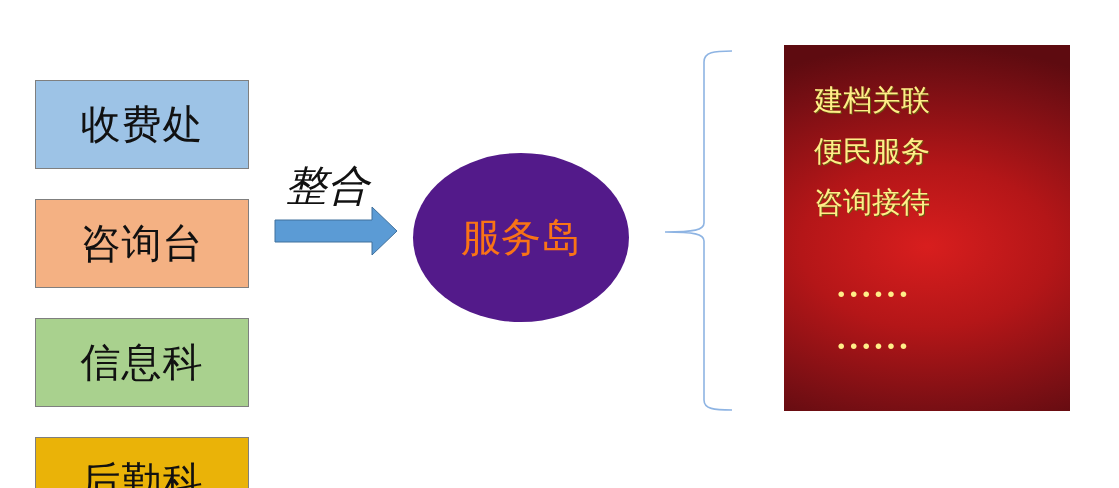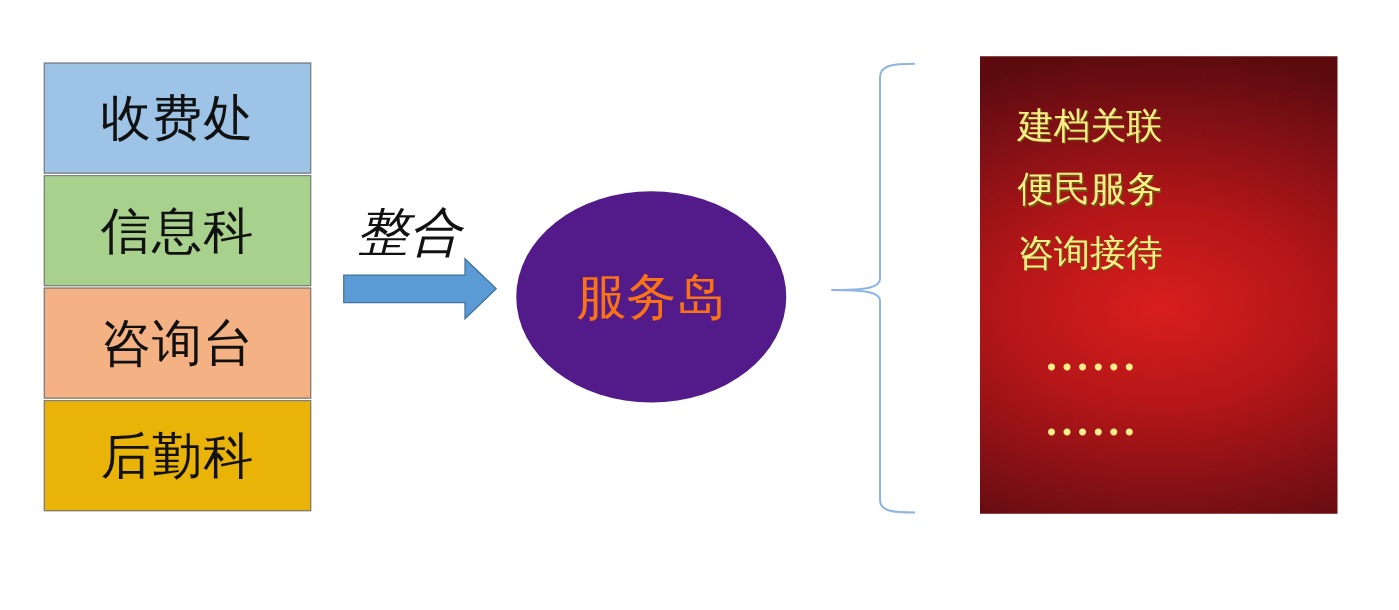--- a/index.html
+++ b/index.html
@@ -1,41 +1,41 @@
 <!DOCTYPE html>
 <html><head>
 <meta charset="utf-8">
 <style>
   html, body { margin: 0; padding: 0; background: #ffffff; }
   body { width: 1119px; height: 488px; position: relative; overflow: hidden;
          font-family: "DejaVu Serif", "Liberation Serif", serif; }
   .stack { position: absolute; left: 35px; top: 50px; width: 214px; }
   .dept { height: 89px; box-sizing: border-box; border: 1px solid #7f7f7f;
           display: flex; align-items: center; justify-content: center;
-          font-size: 40px; color: #111; letter-spacing: 1px; margin-bottom: 1px; }
+          font-size: 40px; color: #111; letter-spacing: 1px; margin-bottom: 1px; margin-top: 30px; }
   .label-merge { position: absolute; left: 285px; top: 158px; font-size: 42px; color: #111; font-style: italic; }
   .arrow { position: absolute; left: 274px; top: 205px; }
   .island { position: absolute; left: 413px; top: 153px; width: 216px; height: 169px;
             border-radius: 50%; display: flex; align-items: center; justify-content: center;
             font-size: 40px; color: #f97316; }
   .brace { position: absolute; left: 664px; top: 48px; }
   .panel { position: absolute; left: 784px; top: 45px; width: 286px; height: 366px;
            background: radial-gradient(ellipse 110% 55% at 50% 55%, #d81e1e 0%, #b41618 40%, #7a0f14 80%, #5e0b10 100%); }
   .services { position: absolute; left: 30px; top: 30px; }
   .svc { font-size: 29px; line-height: 51px; color: #ffee88; letter-spacing: 0px;
          text-shadow: 1px 1px 0 #6b5a10; white-space: nowrap; }
   .dots { position: absolute; left: 52px; font-size: 30px; color: #ffee88; letter-spacing: 2px; font-weight: bold; }
 </style>
 </head>
 <body>
 
 <div class="stack">
   <div class="dept" style="background:#9dc3e6">收费处</div>
+  <div class="dept" style="background:#f4b183">咨询台</div>
   <div class="dept" style="background:#a9d18e">信息科</div>
-  <div class="dept" style="background:#f4b183">咨询台</div>
   <div class="dept" style="background:#eab308">后勤科</div>
 </div>
 
 <div class="label-merge">整合</div>
 
 <svg class="arrow" width="126" height="52" viewBox="0 0 126 52">
   <polygon points="1,15 98,15 98,2 123,26 98,50 98,37 1,37" fill="#5b9bd5" stroke="#41719c" stroke-width="1"></polygon>
 </svg>
 
 <div class="island" style="background:#531a8a">

